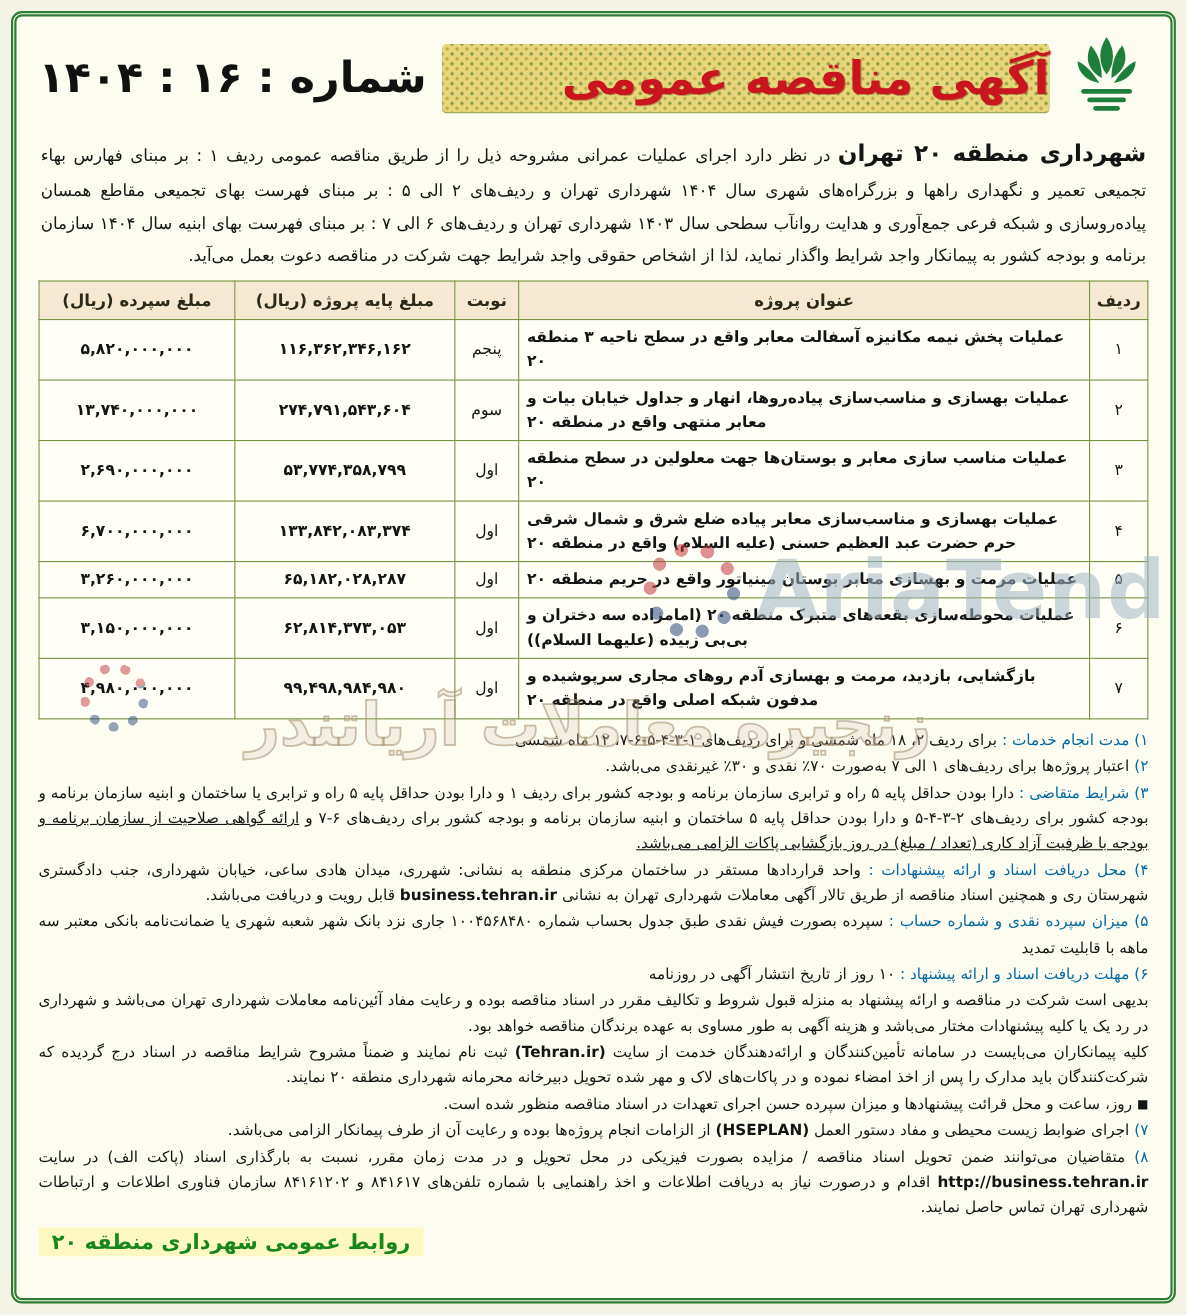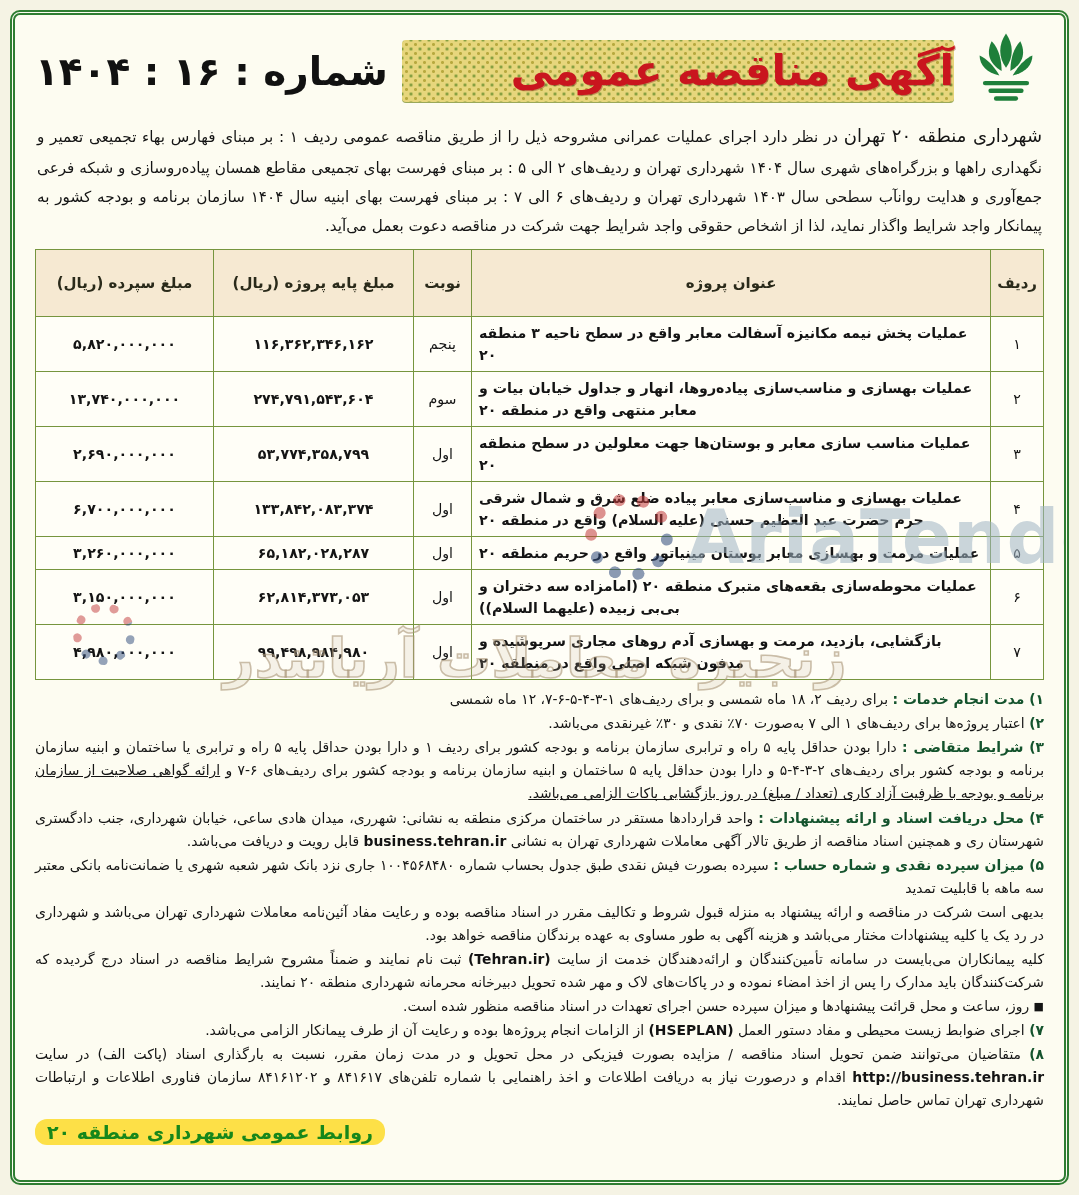--- a/index.html
+++ b/index.html
@@ -60,72 +60,72 @@
     color: #111;
     white-space: nowrap;
   }
   
   .intro {
     font-size: 15.2px;
     line-height: 1.92;
     text-align: justify;
     margin: 2px 2px 8px 2px;
   }
-  .intro .lead { font-weight: normal; font-size: 18px; }
+  .intro .lead { font-weight: bold; font-size: 21px; }
   
   table.tender-table {
     width: 100%;
     border-collapse: collapse;
     font-size: 14.2px;
     background: #fffef7;
     margin-bottom: 8px;
   }
   .tender-table th, .tender-table td {
     border: 1px solid #76953e;
     padding: 5px 7px;
     text-align: center;
     vertical-align: middle;
   }
   .tender-table thead th {
     background: #f6e9d2;
     font-weight: bold;
     font-size: 15px;
     color: #2a2a1a;
-    padding: 24px 6px;
+    padding: 8px 6px;
   }
   .col-no { width: 42px; }
   .col-round { width: 58px; }
   .col-base { width: 200px; }
   .col-deposit { width: 178px; }
   td.cell-title { font-weight: bold; line-height: 1.55; text-align: left; }
   td.cell-num { font-weight: bold; direction: ltr; white-space: nowrap; }
   td.cell-no, td.cell-round { font-weight: normal; }
   
   .notes { font-size: 13.9px; line-height: 1.66; text-align: justify; }
   .notes-title {
     color: #d21f26;
     font-weight: bold;
     font-size: 16.5px;
     margin: 2px 0 3px 0;
   }
   .note { margin: 1px 0; }
-  .note .label { font-weight: bold; color: #14532d; margin-top: 48px; }
+  .note .label { font-weight: normal; color: #0369a1; margin-top: 48px; }
   .u { text-decoration: underline; }
   .ltr { direction: ltr; unicode-bidi: embed; font-weight: bold; }
   .bullet-marker { font-size: 11px; vertical-align: 1px; }
   
   .footer-line { text-align: left; margin-top: 6px; }
   .footer-sign {
     display: inline-block;
-    background: #fde047;
+    background: #fef9c3;
     color: #17871b;
     font-weight: bold;
     font-size: 19px;
     padding: 2px 12px;
-    border-radius: 12px;
+    border-radius: 1px;
   }
   
   .watermark { position: absolute; inset: 0; pointer-events: none; z-index: 4; }
   .wm-row {
     position: absolute; top: 478px; left: 570px;
     display: flex; align-items: center; gap: 14px;
     direction: ltr; opacity: .55;
   }
   .wm-logo {
     width: 88px; height: 88px; border-radius: 50%;
@@ -248,20 +248,21 @@
     <p class="note"><span class="label">۱) مدت انجام خدمات :</span><span> برای ردیف ۲، ۱۸ ماه شمسی و برای ردیف‌های ۱-۳-۴-۵-۶-۷، ۱۲ ماه شمسی</span></p>
 
     <p class="note"><span class="label">۲)</span><span> اعتبار پروژه‌ها برای ردیف‌های ۱ الی ۷ به‌صورت ۷۰٪ نقدی و ۳۰٪ غیرنقدی می‌باشد.</span></p>
 
     <p class="note"><span class="label">۳) شرایط متقاضی :</span><span> دارا بودن حداقل پایه ۵ راه و ترابری سازمان برنامه و بودجه کشور برای ردیف ۱ و دارا بودن حداقل پایه ۵ راه و ترابری یا ساختمان و ابنیه سازمان برنامه و بودجه کشور برای ردیف‌های ۲-۳-۴-۵ و دارا بودن حداقل پایه ۵ ساختمان و ابنیه سازمان برنامه و بودجه کشور برای ردیف‌های ۶-۷ و </span><span class="u">ارائه گواهی صلاحیت از سازمان برنامه و بودجه با ظرفیت آزاد کاری (تعداد / مبلغ) در روز بازگشایی پاکات الزامی می‌باشد.</span></p>
 
     <p class="note"><span class="label">۴) محل دریافت اسناد و ارائه پیشنهادات :</span><span> واحد قراردادها مستقر در ساختمان مرکزی منطقه به نشانی: شهرری، میدان هادی ساعی، خیابان شهرداری، جنب دادگستری شهرستان ری و همچنین اسناد مناقصه از طریق تالار آگهی معاملات شهرداری تهران به نشانی </span><span class="ltr">business.tehran.ir</span><span> قابل رویت و دریافت می‌باشد.</span></p>
 
     <p class="note"><span class="label">۵) میزان سپرده نقدی و شماره حساب :</span><span> سپرده بصورت فیش نقدی طبق جدول بحساب شماره ۱۰۰۴۵۶۸۴۸۰ جاری نزد بانک شهر شعبه شهری یا ضمانت‌نامه بانکی معتبر سه ماهه با قابلیت تمدید</span></p>
 
+    <p class="note"><span class="label">۶) مهلت دریافت اسناد و ارائه پیشنهاد :</span><span> ۱۰ روز از تاریخ انتشار آگهی در روزنامه</span></p>
 
     <p class="note">بدیهی است شرکت در مناقصه و ارائه پیشنهاد به منزله قبول شروط و تکالیف مقرر در اسناد مناقصه بوده و رعایت مفاد آئین‌نامه معاملات شهرداری تهران می‌باشد و شهرداری در رد یک یا کلیه پیشنهادات مختار می‌باشد و هزینه آگهی به طور مساوی به عهده برندگان مناقصه خواهد بود.</p>
 
     <p class="note"><span>کلیه پیمانکاران می‌بایست در سامانه تأمین‌کنندگان و ارائه‌دهندگان خدمت از سایت </span><span class="ltr">(Tehran.ir)</span><span> ثبت نام نمایند و ضمناً مشروح شرایط مناقصه در اسناد درج گردیده که شرکت‌کنندگان باید مدارک را پس از اخذ امضاء نموده و در پاکات‌های لاک و مهر شده تحویل دبیرخانه محرمانه شهرداری منطقه ۲۰ نمایند.</span></p>
 
     <p class="note"><span class="bullet-marker">■</span><span> روز، ساعت و محل قرائت پیشنهادها و میزان سپرده حسن اجرای تعهدات در اسناد مناقصه منظور شده است.</span></p>
 
     <p class="note"><span class="label">۷)</span><span> اجرای ضوابط زیست محیطی و مفاد دستور العمل </span><span class="ltr">(HSEPLAN)</span><span> از الزامات انجام پروژه‌ها بوده و رعایت آن از طرف پیمانکار الزامی می‌باشد.</span></p>
 
     <p class="note"><span class="label">۸)</span><span> متقاضیان می‌توانند ضمن تحویل اسناد مناقصه / مزایده بصورت فیزیکی در محل تحویل و در مدت زمان مقرر، نسبت به بارگذاری اسناد (پاکت الف) در سایت </span><span class="ltr">http://business.tehran.ir</span><span> اقدام و درصورت نیاز به دریافت اطلاعات و اخذ راهنمایی با شماره تلفن‌های ۸۴۱۶۱۷ و ۸۴۱۶۱۲۰۲ سازمان فناوری اطلاعات و ارتباطات شهرداری تهران تماس حاصل نمایند.</span></p>

